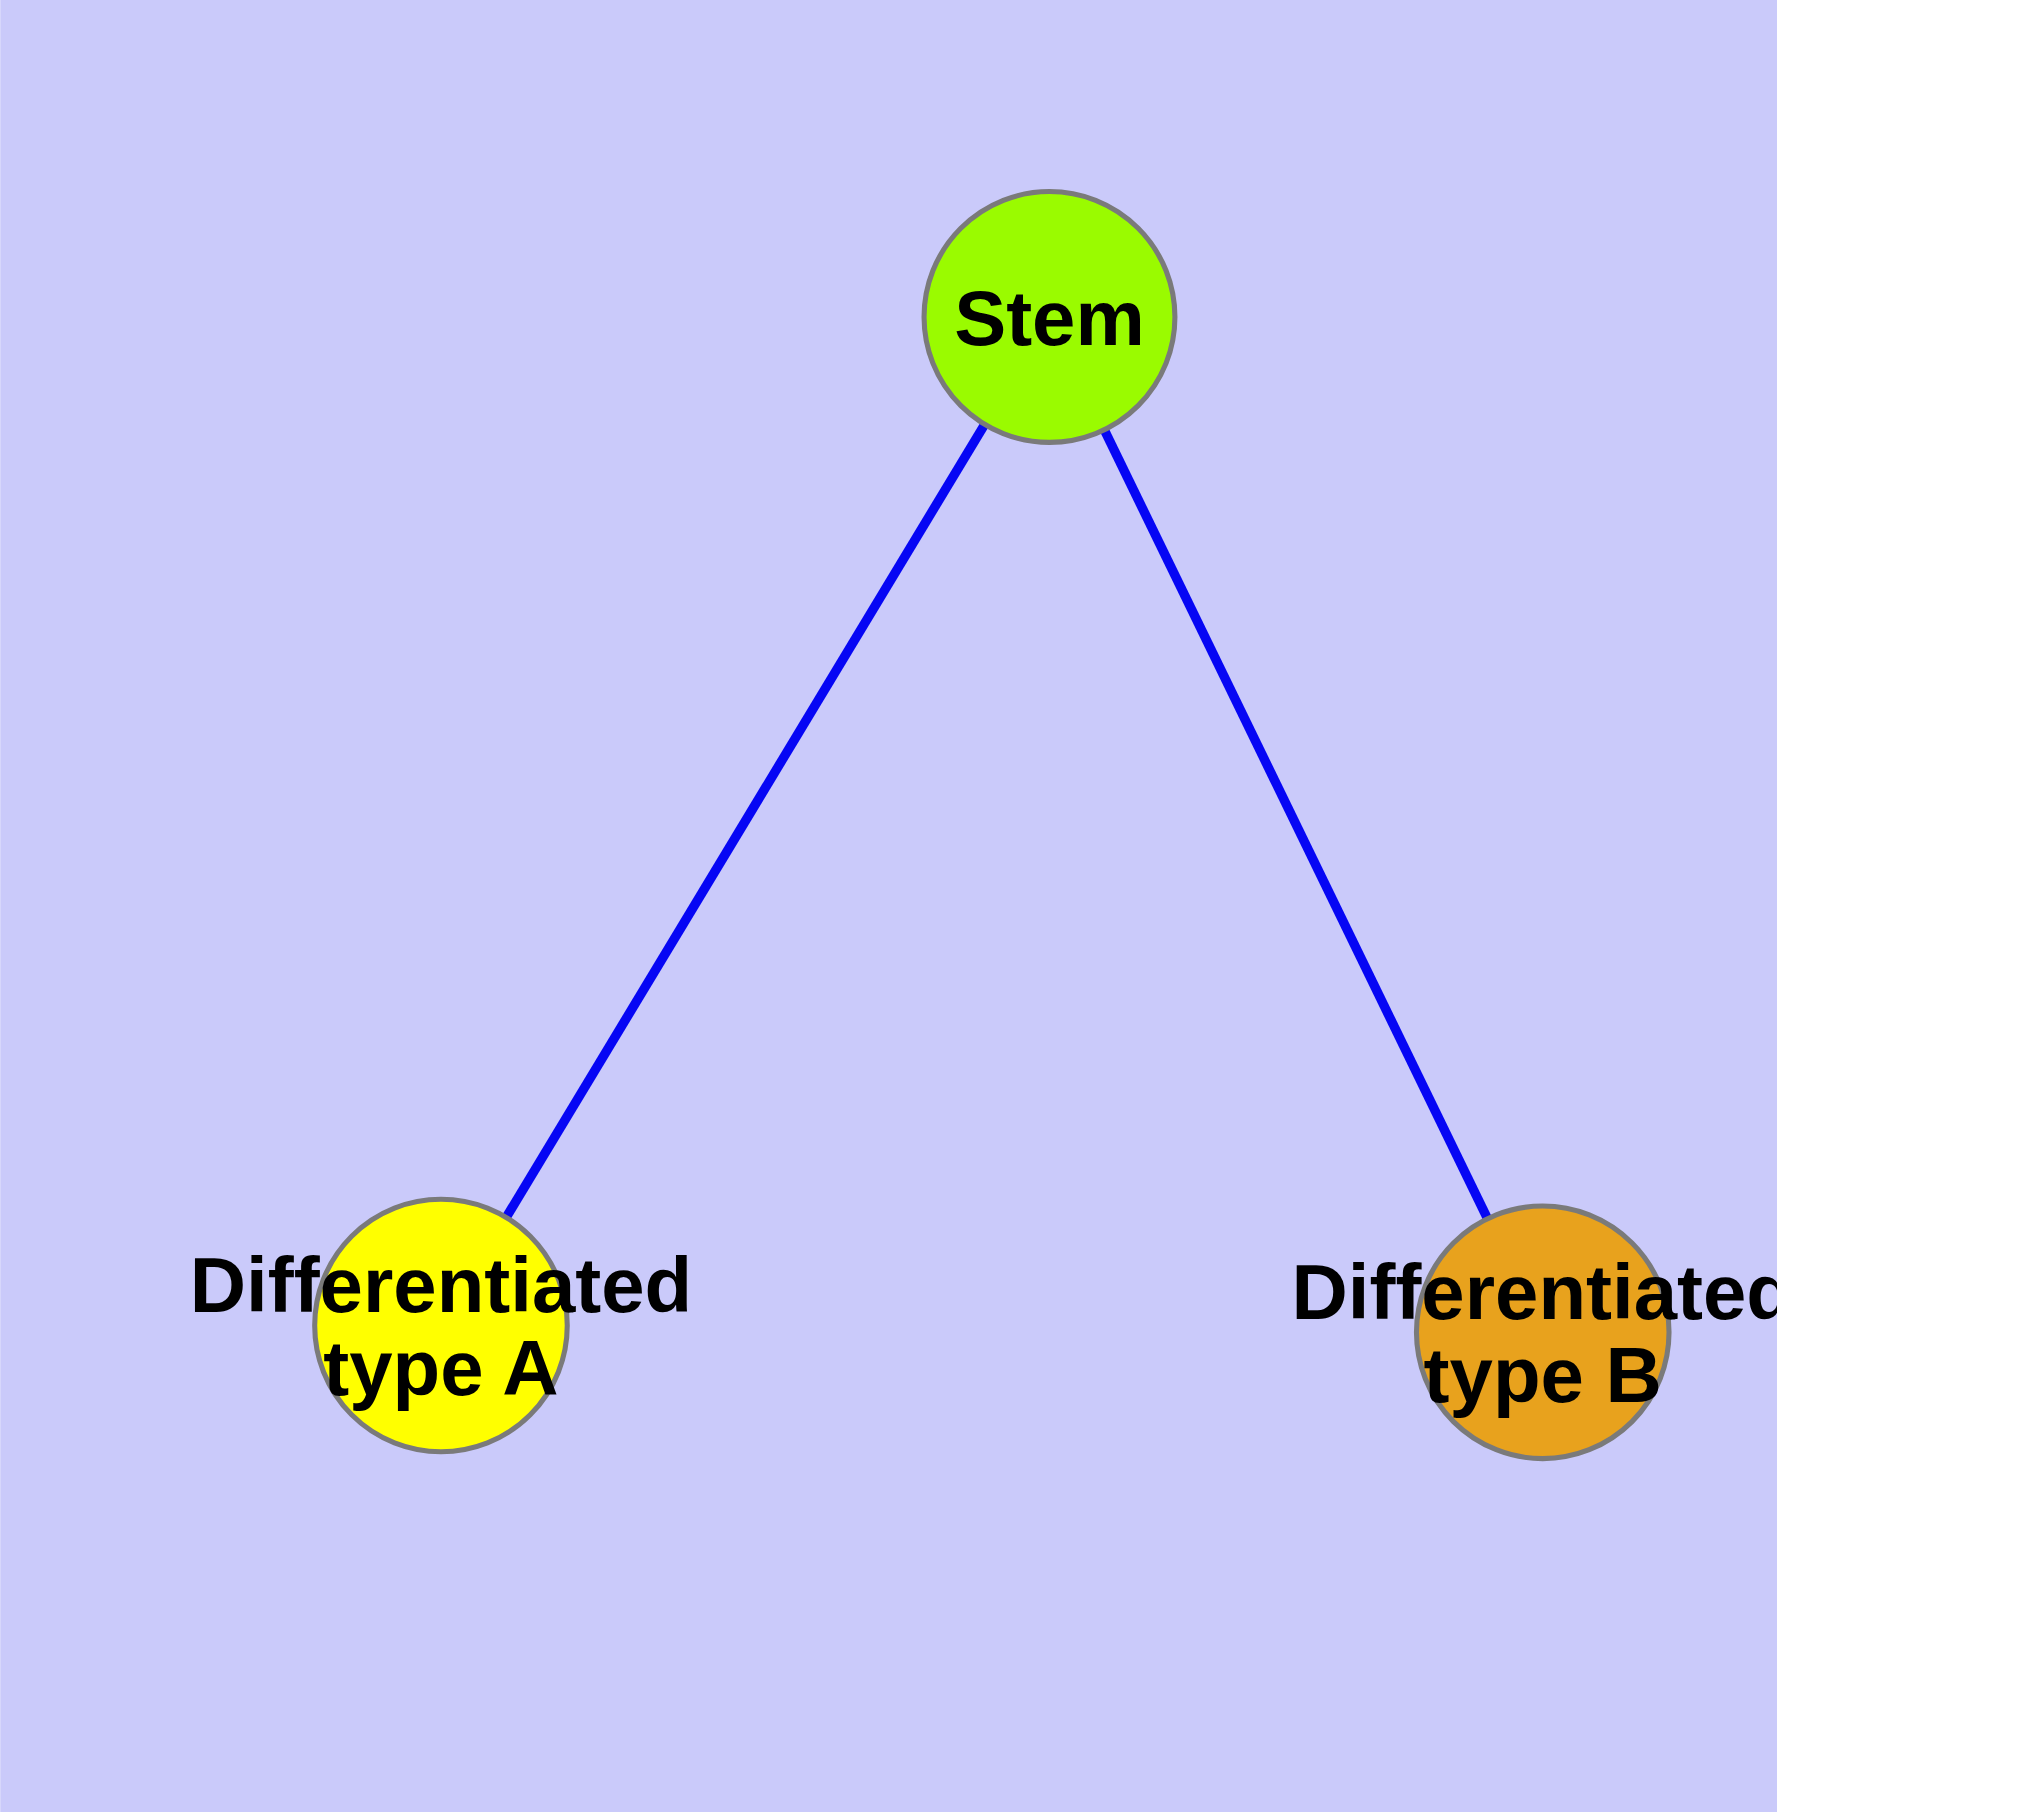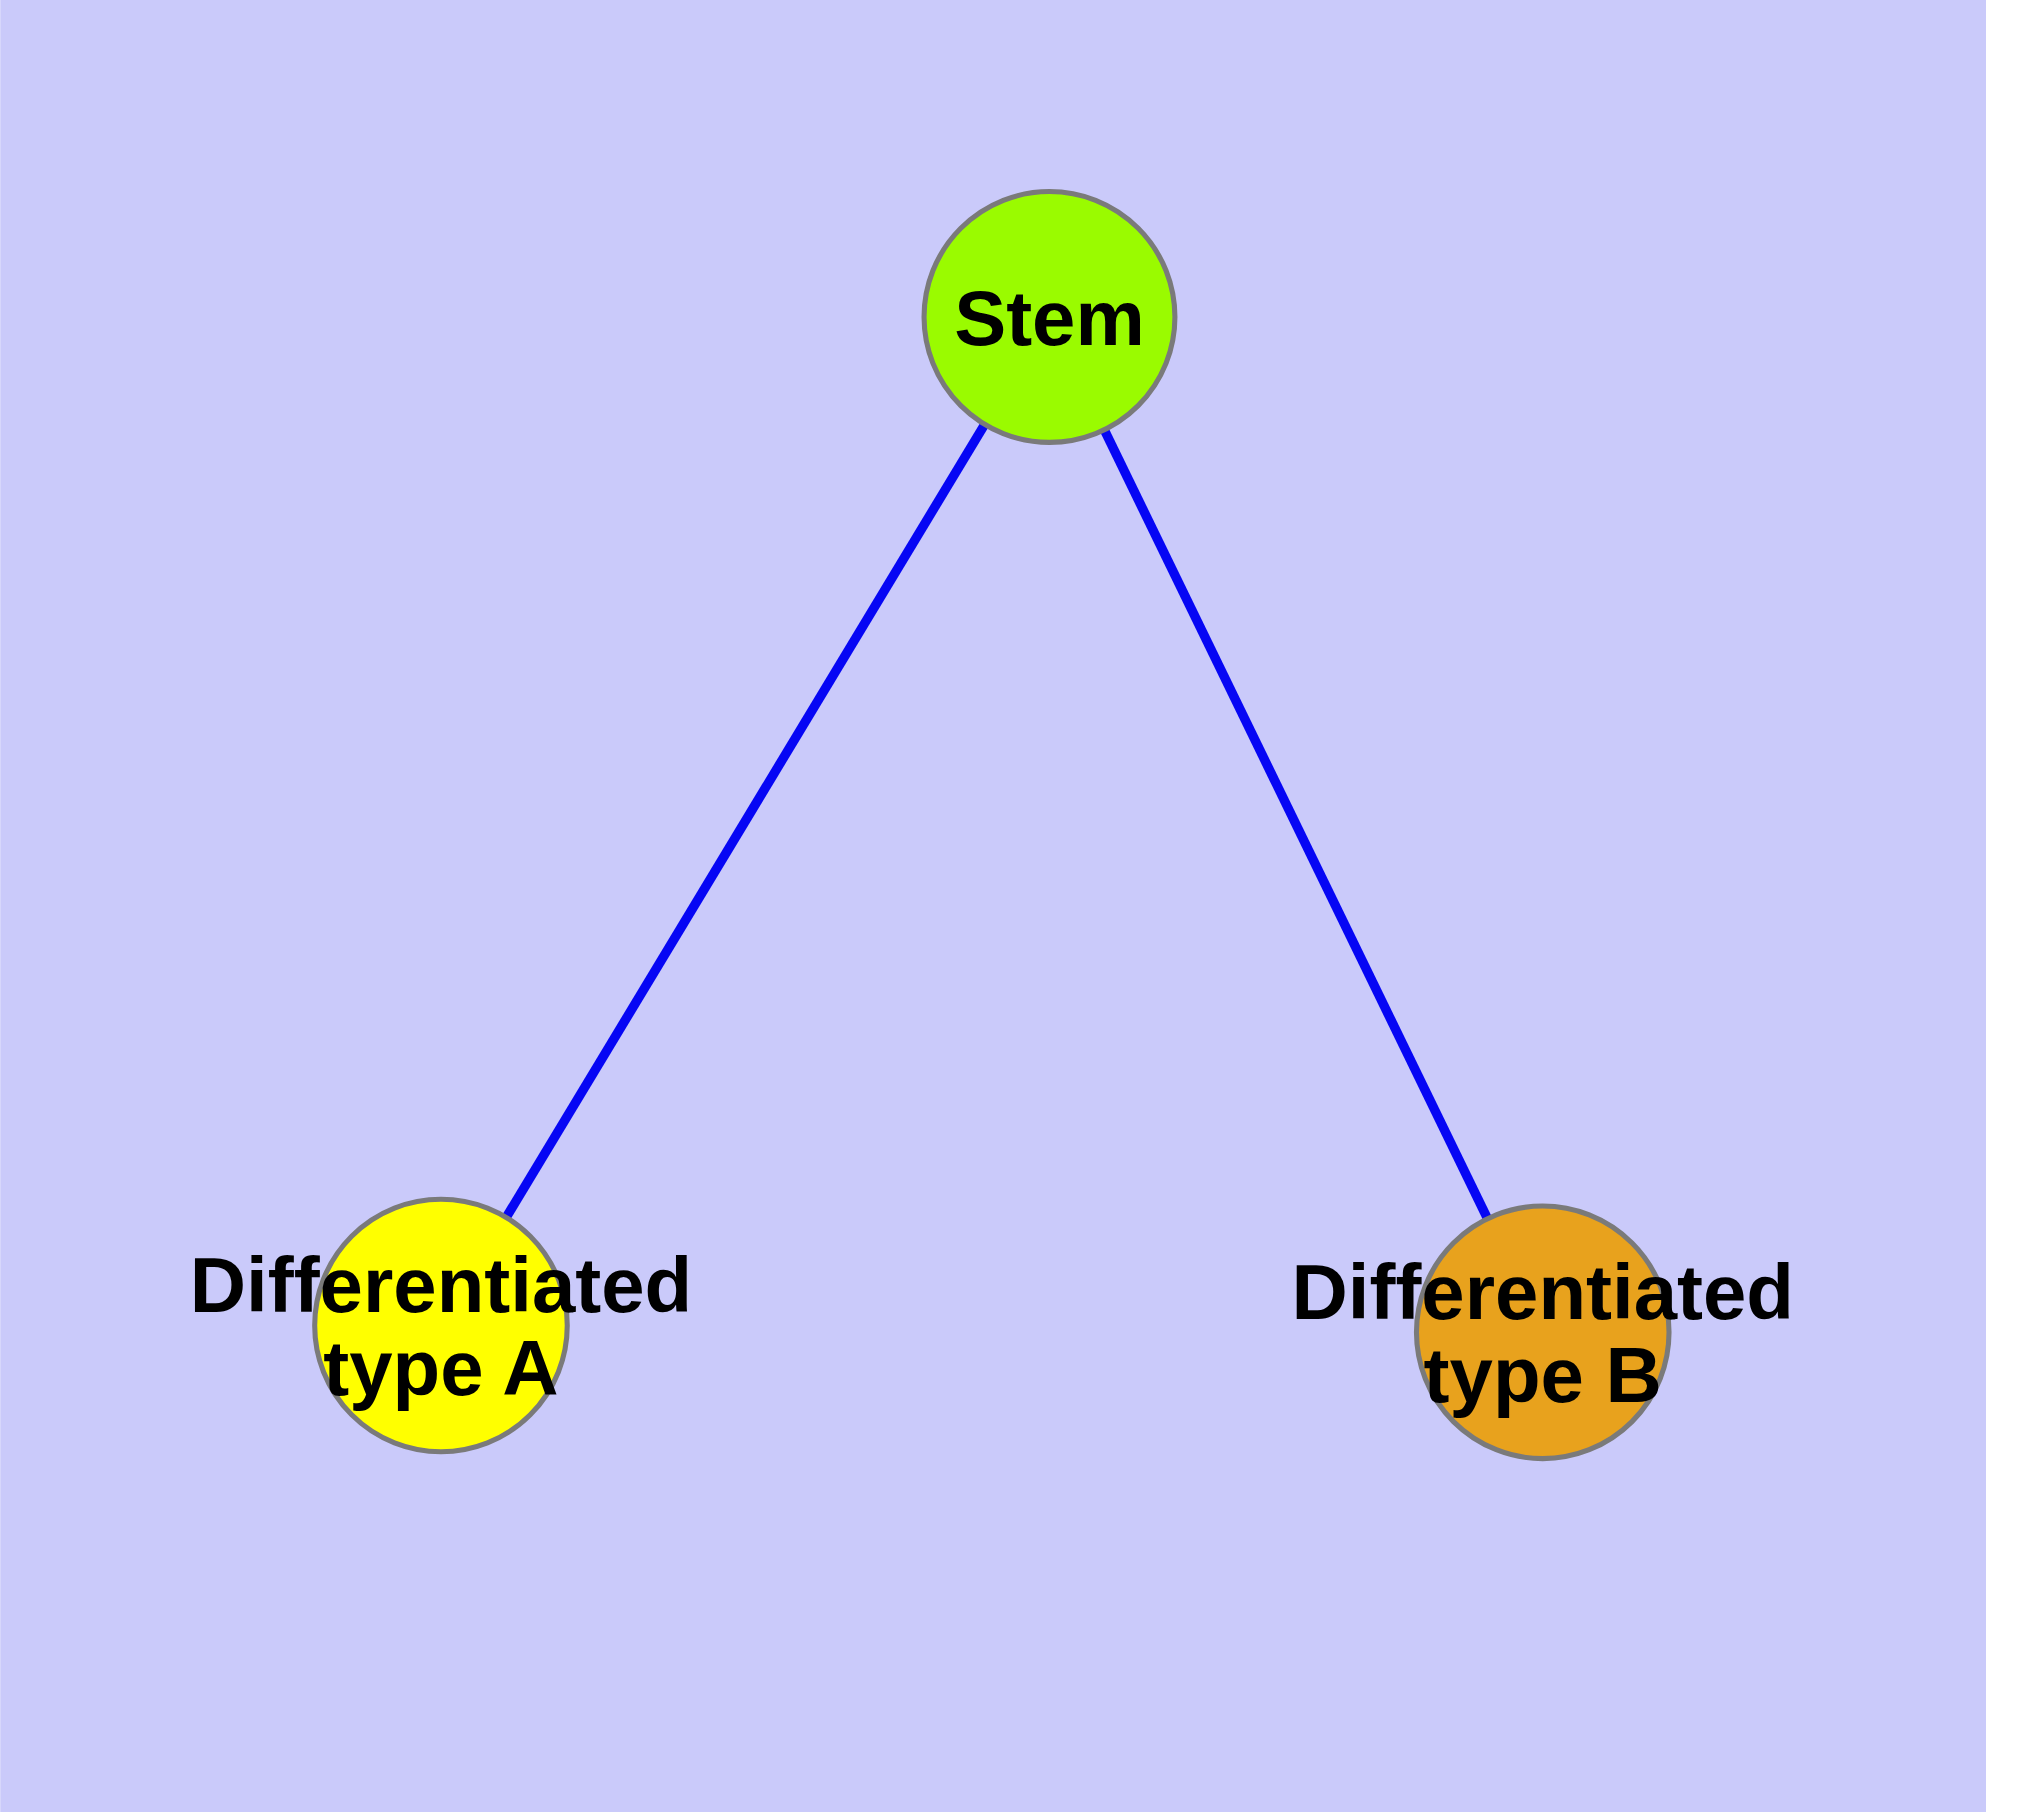--- a/index.html
+++ b/index.html
@@ -1,21 +1,21 @@
 <!DOCTYPE html>
 <html style="font-size:13.6px"><head>
 <meta charset="utf-8">
 <style>
   html, body {
     margin: 0;
     padding: 0;
     background: #ffffff;
   }
   .stage {
-    width: 1986px;
+    width: 1777px;
     height: 1812px;
     overflow: hidden;
     text-align: center;
   }
   svg { display: block; }
   .node-label {
     font-family: "Liberation Sans", sans-serif;
     font-weight: bold;
     font-size: 92px;
     text-anchor: middle;

